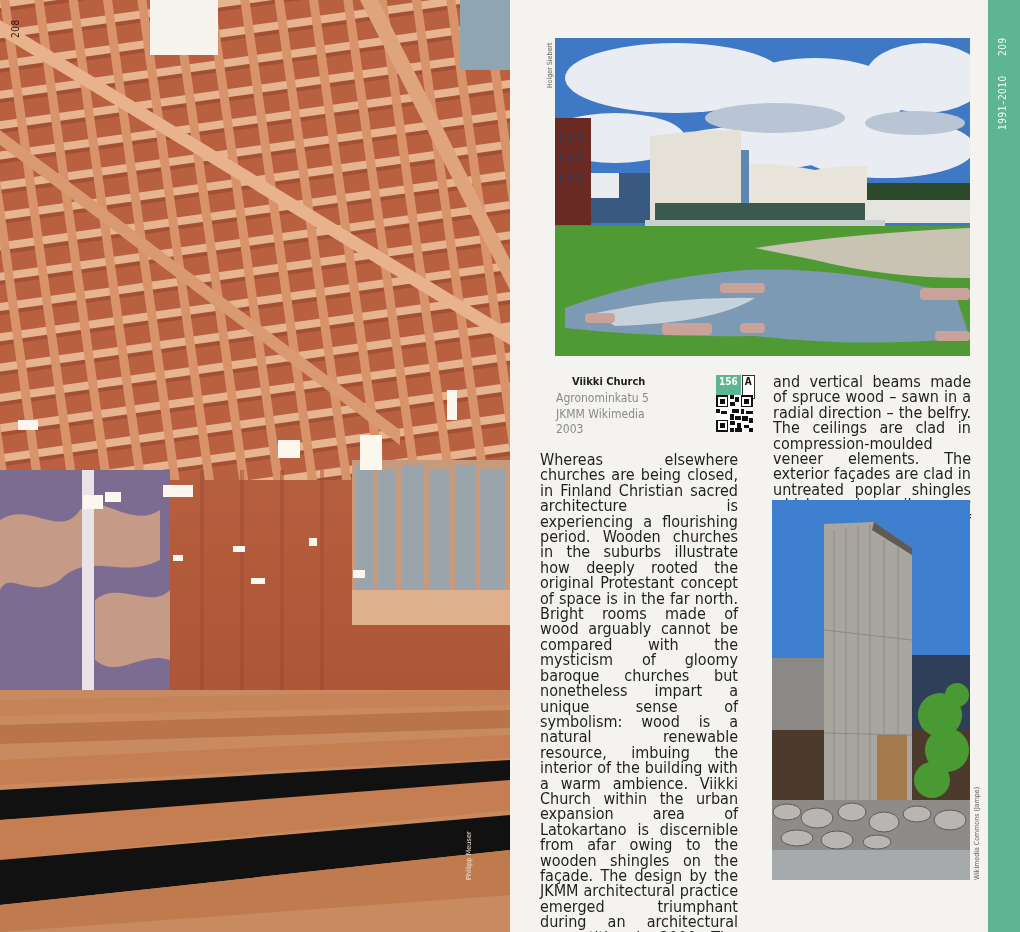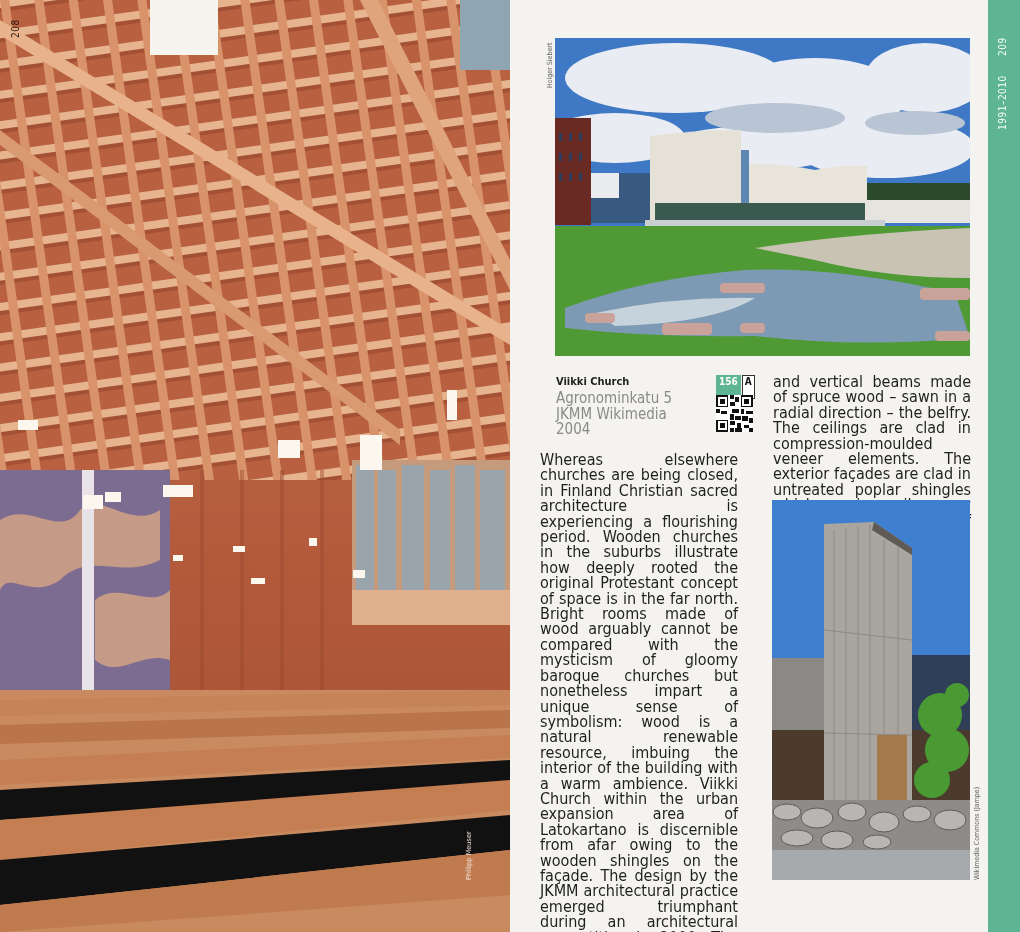--- a/index.html
+++ b/index.html
@@ -37,22 +37,22 @@
   .photo svg { display: block; }
   .photo-top { left: 555px; top: 38px; width: 415px; height: 318px; }
   .photo-belfry { left: 772px; top: 500px; width: 198px; height: 380px; }
   .credit {
     position: absolute; transform: rotate(-90deg); transform-origin: left top;
     font-size: 7px; color: #666; white-space: nowrap;
   }
   .credit-top { left: 546px; top: 88px; }
   .credit-belfry { left: 973px; top: 880px; }
 
-  .entry-title { position: absolute; left: 556px; top: 375px; font-size: 11px; font-weight: bold; color: #1f1f1f; }
-  .entry-meta { position: absolute; left: 556px; top: 391px; font-size: 15px; color: #8a8a8a; line-height: 15.5px; }
+  .entry-title { position: absolute; left: 572px; top: 375px; font-size: 11px; font-weight: bold; color: #1f1f1f; }
+  .entry-meta { position: absolute; left: 556px; top: 391px; font-size: 12px; color: #8a8a8a; line-height: 15.5px; }
   .badge {
     position: absolute; left: 716px; top: 375px; height: 24px; display: flex; font-size: 10px; font-weight: bold;
   }
   .badge .num { background: #5db593; color: #fff; padding: 0 3px; line-height: 14px; }
   .badge .letter { background: #fff; color: #111; border: 1px solid #333; padding: 0 2px; line-height: 12px; margin-left: 1px; }
   .qr { position: absolute; left: 716px; top: 395px; width: 37px; height: 37px; }
 
   .body-col {
     position: absolute; font-size: 16px; line-height: 15.4px; color: #1f1f1f; text-align: justify;
     hyphens: manual;
@@ -197,21 +197,21 @@
       <rect x="365" y="250" width="50" height="12" rx="4"></rect>
         <rect x="380" y="293" width="35" height="10" rx="4"></rect>
     </g>
   </svg>
 </div>
 
 <div class="entry-title">Viikki Church</div>
 <div class="entry-meta">
   <div>Agronominkatu 5</div>
   <div>JKMM Wikimedia</div>
-  <div>2004</div>
+  <div>2003</div>
 </div>
 <div class="badge">
   <span class="num">156</span>
   <span class="letter">A</span>
 </div>
 <svg class="qr" viewBox="0 0 21 21" shape-rendering="crispEdges">
   <rect width="21" height="21" fill="#fff"></rect>
   <g fill="#111">
     <rect x="0" y="0" width="7" height="7"></rect>
       <rect x="1" y="1" width="5" height="5" fill="#fff"></rect>

